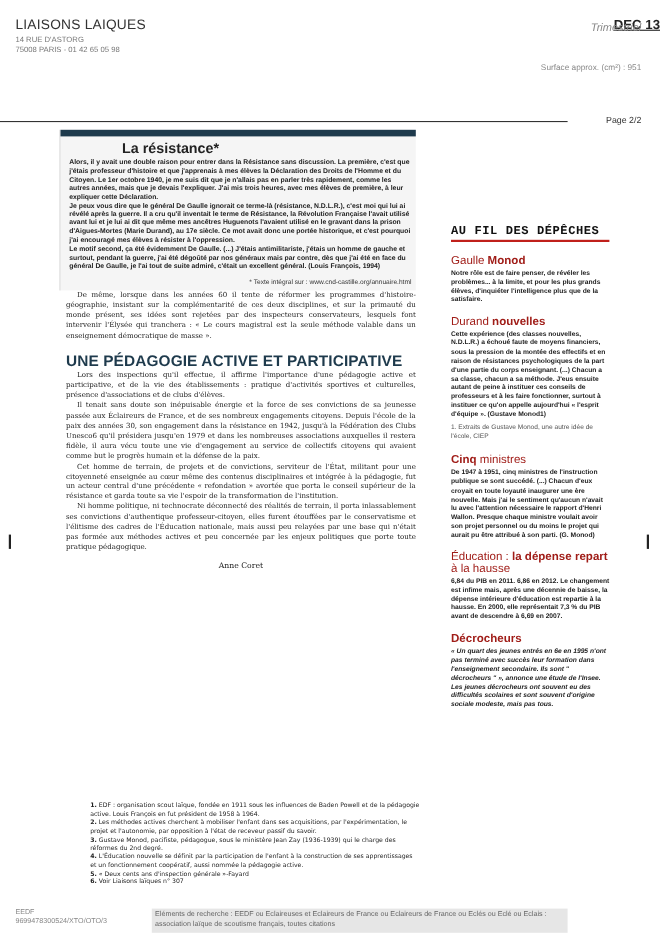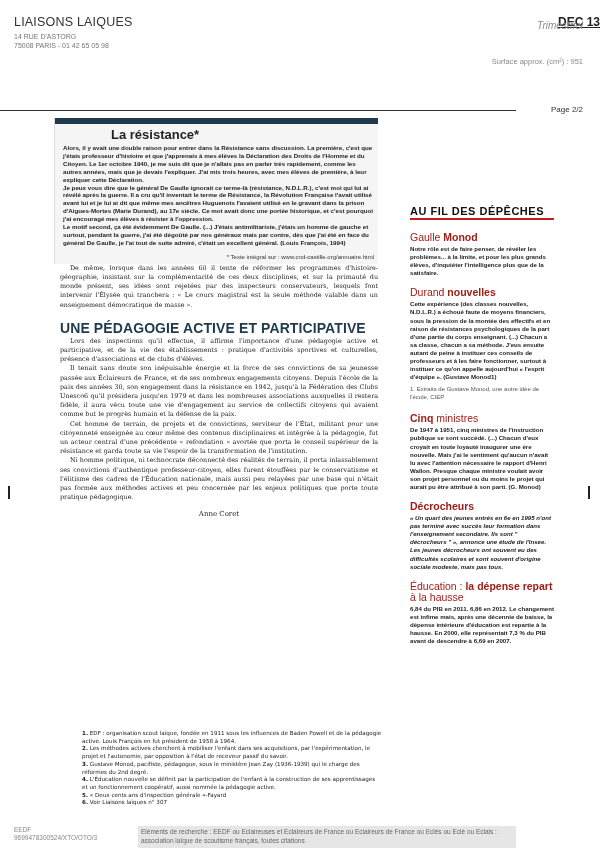--- a/index.html
+++ b/index.html
@@ -21,21 +21,21 @@
   .box-note{font-size:6px;color:#333;text-align:right;margin-top:7px;}
   .body-p{font-family:"DejaVu Serif",serif;font-size:6.4px;line-height:9.2px;color:#222;text-align:justify;margin:0;text-indent:10px;}
   .body-p.first{margin-top:12px;}
   .section-h{font-family:"Liberation Sans",sans-serif;font-weight:bold;font-size:14px;color:#1e3a4c;margin:10px 0 1px 0;letter-spacing:0.1px;}
   .author{font-family:"DejaVu Serif",serif;font-weight:normal;font-size:7px;text-align:center;margin-top:8px;}
   .notes{position:absolute;left:82px;top:730px;width:300px;}
   .note{font-family:"DejaVu Sans",sans-serif;font-size:5.6px;line-height:7.7px;color:#222;}
   .note b{font-weight:bold;}
 
   .side{position:absolute;left:410px;top:205px;width:144px;}
-  .side-title{font-family:Liberation Sans, sans-serif;font-weight:bold;font-size:11px;color:#111;letter-spacing:0.5px;border-bottom:2px solid #c0201b;padding-bottom:1px;margin-bottom:12px;}
+  .side-title{font-family:Liberation Mono, monospace;font-weight:bold;font-size:11px;color:#111;letter-spacing:0.5px;border-bottom:2px solid #c0201b;padding-bottom:1px;margin-bottom:12px;}
   .side-h{font-family:"Liberation Sans",sans-serif;font-size:10.5px;color:#a01d18;margin:0 0 2px 0;line-height:11px;}
   .side-h b{font-weight:bold;}
   .side-p{font-family:"Liberation Sans",sans-serif;font-weight:bold;font-size:6.1px;line-height:8.1px;color:#222;margin:0 0 10px 0;}
   .side-p.it{font-style:italic;}
   .side-fn{font-size:6px;color:#555;margin:-6px 0 12px 0;line-height:8px;}
 
   .foot-left{position:absolute;left:14px;top:826px;font-size:6.5px;color:#888;line-height:8px;}
   .foot-box{position:absolute;left:138px;top:826px;width:372px;background:#e6e6e6;font-size:6.5px;color:#666;line-height:9px;padding:1px 3px 3px 3px;}
 </style>
 </head>
@@ -101,27 +101,27 @@
     <p class="side-p">Cette expérience (des classes nouvelles, N.D.L.R.) a échoué faute de moyens financiers, sous la pression de la montée des effectifs et en raison de résistances psychologiques de la part d'une partie du corps enseignant. (...) Chacun a sa classe, chacun a sa méthode. J'eus ensuite autant de peine à instituer ces conseils de professeurs et à les faire fonctionner, surtout à instituer ce qu'on appelle aujourd'hui « l'esprit d'équipe ». (Gustave Monod1)</p>
     <div class="side-fn">1. Extraits de Gustave Monod, une autre idée de l'école, CIEP</div>
   </div>
 
   <div>
     <div class="side-h"><span></span><b>Cinq</b><span> ministres</span></div>
     <p class="side-p">De 1947 à 1951, cinq ministres de l'instruction publique se sont succédé. (...) Chacun d'eux croyait en toute loyauté inaugurer une ère nouvelle. Mais j'ai le sentiment qu'aucun n'avait lu avec l'attention nécessaire le rapport d'Henri Wallon. Presque chaque ministre voulait avoir son projet personnel ou du moins le projet qui aurait pu être attribué à son parti. (G. Monod)</p>
   </div>
 
   <div>
-    <div class="side-h"><span></span><b>Décrocheurs</b><span></span></div>
-    <p class="side-p it">« Un quart des jeunes entrés en 6e en 1995 n'ont pas terminé avec succès leur formation dans l'enseignement secondaire. Ils sont " décrocheurs " », annonce une étude de l'Insee. Les jeunes décrocheurs ont souvent eu des difficultés scolaires et sont souvent d'origine sociale modeste, mais pas tous.</p>
+    <div class="side-h"><span>Éducation : </span><b>la dépense repart</b><span> à la hausse</span></div>
+    <p class="side-p">6,84 du PIB en 2011. 6,86 en 2012. Le changement est infime mais, après une décennie de baisse, la dépense intérieure d'éducation est repartie à la hausse. En 2000, elle représentait 7,3 % du PIB avant de descendre à 6,69 en 2007.</p>
   </div>
 
   <div>
-    <div class="side-h"><span>Éducation : </span><b>la dépense repart</b><span> à la hausse</span></div>
-    <p class="side-p">6,84 du PIB en 2011. 6,86 en 2012. Le changement est infime mais, après une décennie de baisse, la dépense intérieure d'éducation est repartie à la hausse. En 2000, elle représentait 7,3 % du PIB avant de descendre à 6,69 en 2007.</p>
+    <div class="side-h"><span></span><b>Décrocheurs</b><span></span></div>
+    <p class="side-p it">« Un quart des jeunes entrés en 6e en 1995 n'ont pas terminé avec succès leur formation dans l'enseignement secondaire. Ils sont " décrocheurs " », annonce une étude de l'Insee. Les jeunes décrocheurs ont souvent eu des difficultés scolaires et sont souvent d'origine sociale modeste, mais pas tous.</p>
   </div>
 </div>
 
 <div class="foot-left">
   <div>EEDF</div>
   <div>9699478300524/XTO/OTO/3</div>
 </div>
 <div class="foot-box">Eléments de recherche : EEDF ou Eclaireuses et Eclaireurs de France ou Eclaireurs de France ou Eclés ou Eclé ou Eclais : association laïque de scoutisme français, toutes citations</div>
 
 </body></html>

